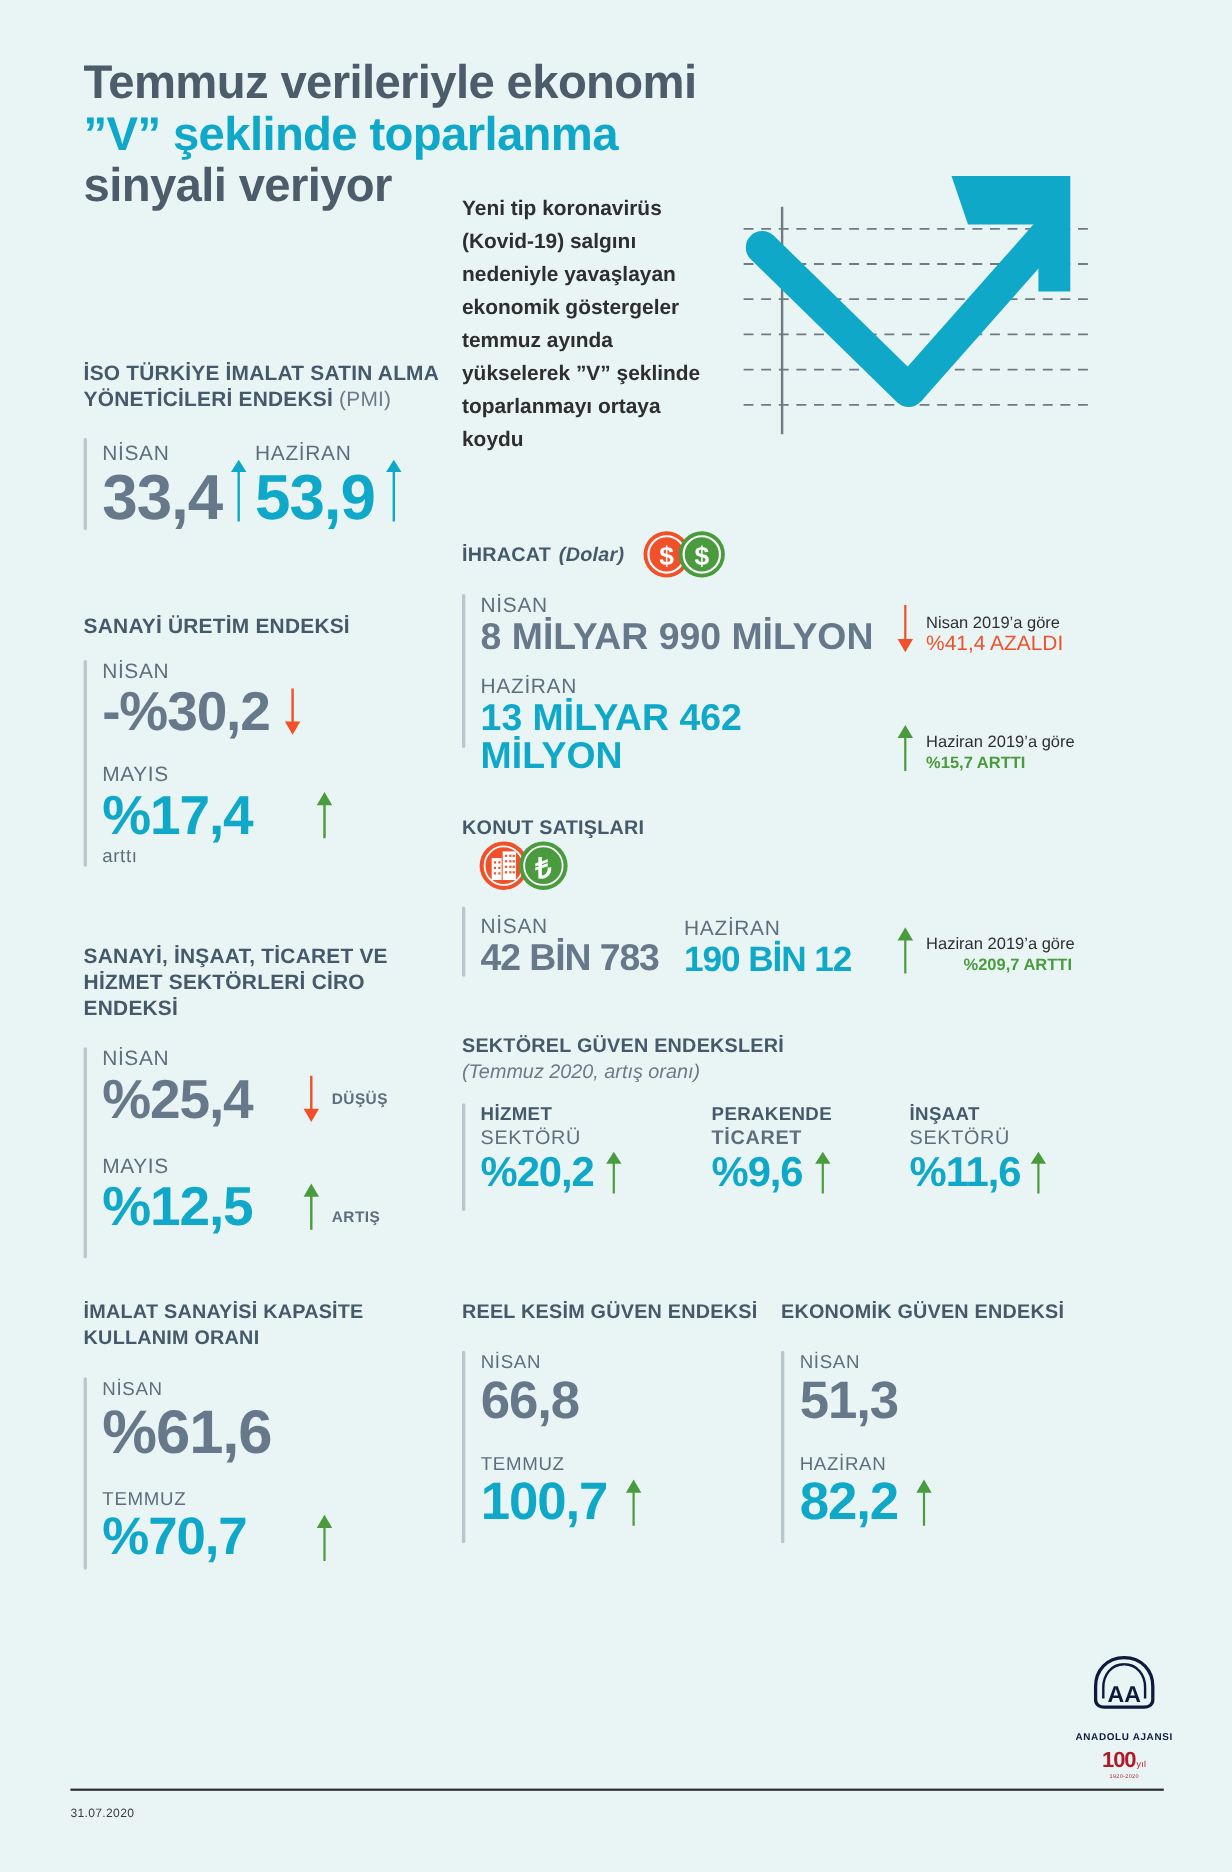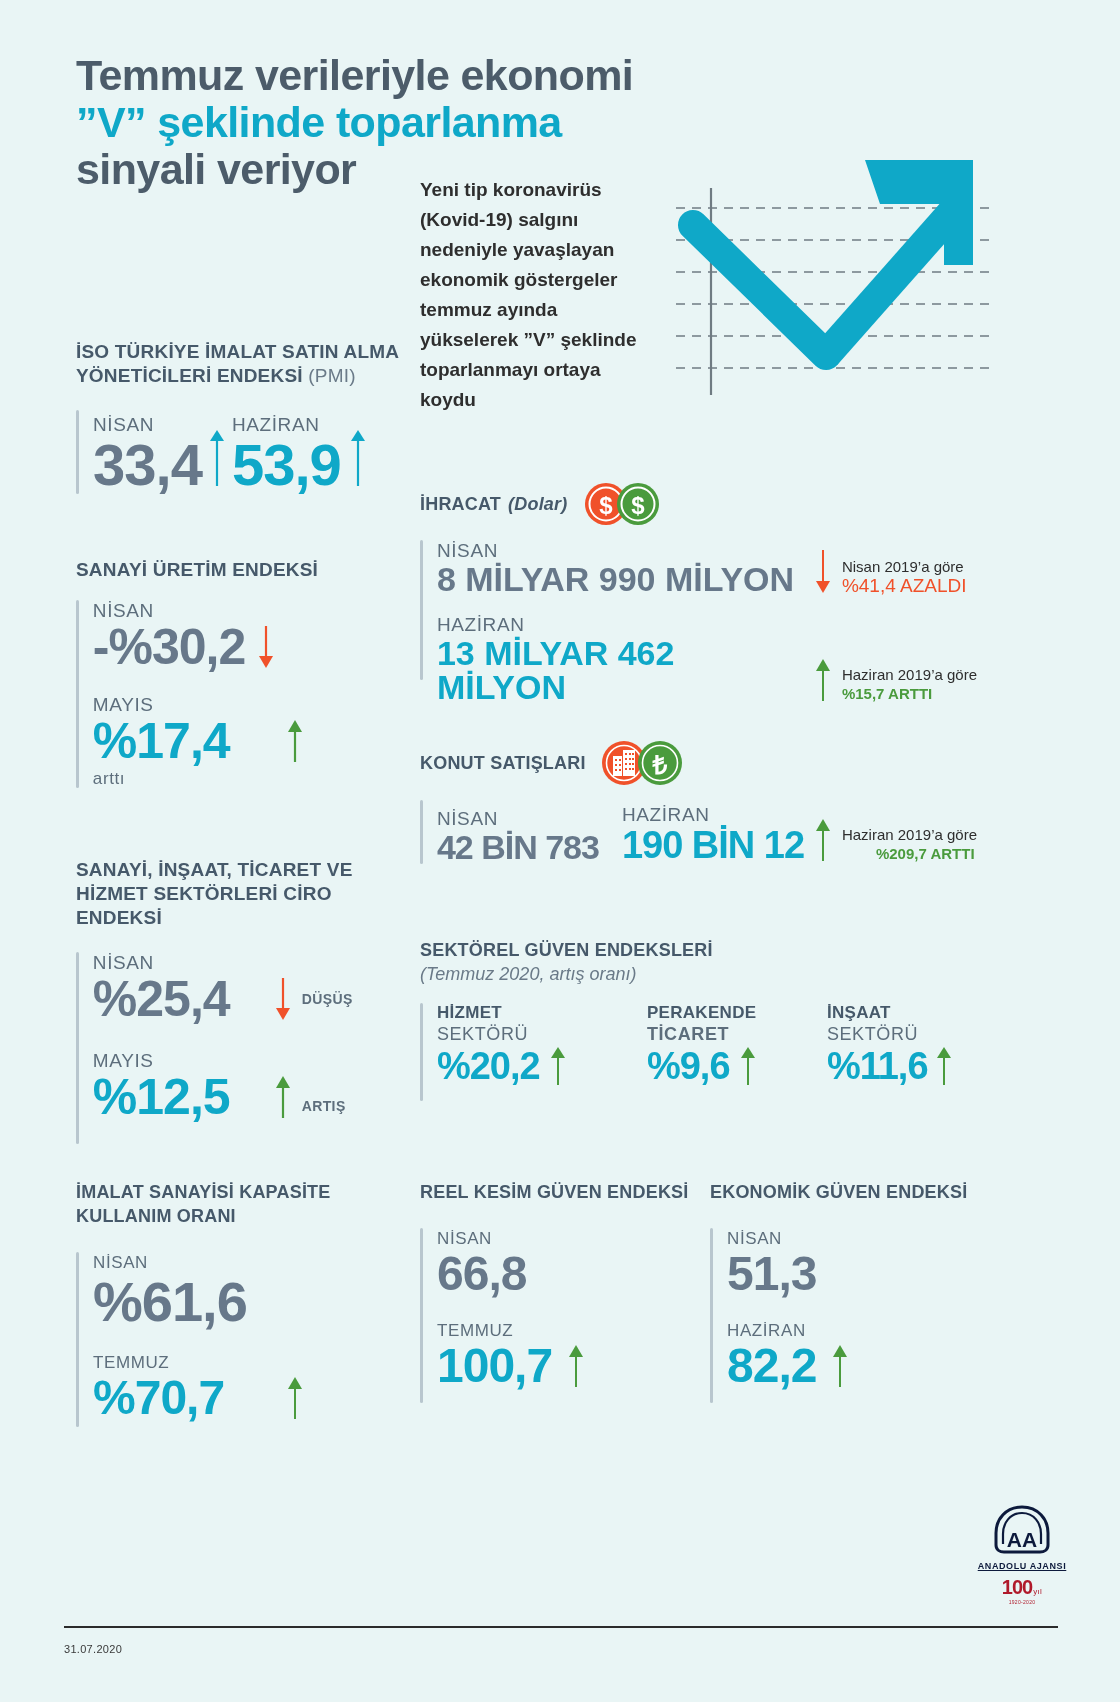--- a/index.html
+++ b/index.html
@@ -55,21 +55,21 @@
 
   .footer-line {
     position:absolute; left:64px; top:1626px; width:994px; height:2px;
     background:#2b2b2b;
   }
   .date {
     position:absolute; left:64px; top:1643px;
     font-size:11px; color:#3a3a3a; letter-spacing:.3px;
   }
   .logo { position:absolute; right:38px; top:1505px; width:120px; text-align:center; }
-  .logo .aatxt { font-size:9px; letter-spacing:.6px; color:#0d1a3c; font-weight:bold; margin-top:2px;text-decoration:underline;}
+  .logo .aatxt { font-size:9px; letter-spacing:.6px; color:#0d1a3c; font-weight:bold; margin-top:14px;}
   .logo .yil { color:#b01a2b; font-size:20px; font-weight:bold; letter-spacing:-1px; }
   .logo .yilsub { font-size:5px; color:#b01a2b; letter-spacing:.3px; }
 </style>
 </head>
 <body>
 
 <div class="page">
 
   <div class="title">
     <div>Temmuz verileriyle ekonomi</div>
@@ -93,21 +93,21 @@
 
       <line x1="43" y1="28" x2="43" y2="235" stroke="#6f7b82" stroke-width="2.2"></line>
 
       <path d="M25 65 L158 195" stroke="#0fa8c8" stroke-width="30" stroke-linecap="round" fill="none"></path>
       <path d="M158 195 L288 48" stroke="#0fa8c8" stroke-width="30" stroke-linecap="butt" fill="none"></path>
 
       <path d="M197 0 L305 0 L305 105 L276 105 L276 44 L212 44 Z" fill="#0fa8c8"></path>
     </svg>
   </div>
 
-  <div class="block" style="left:76px; top:340px; width:330px;">
+  <div class="block" style="left:76px; top:328px; width:330px;">
     <div class="hdr">
       <span>İSO TÜRKİYE İMALAT SATIN ALMA YÖNETİCİLERİ ENDEKSİ</span>
       <span class="light">(PMI)</span>
     </div>
     <div class="barrow" style="margin-top:22px;">
       <div class="rule" style="height:84px;"></div>
       <div style="display:flex; align-items:flex-end;">
         <div>
           <div class="month">NİSAN</div>
           <div class="big gray" style="font-size:58px;">33,4</div>
@@ -237,21 +237,21 @@
           <div style="margin-left:8px;">
             <div style="font-size:15px; color:#2e2e2e; line-height:19px;">Haziran 2019’a göre</div>
             <div class="green" style="font-size:15px; font-weight:bold; line-height:20px;">%15,7 ARTTI</div>
           </div>
         </div>
       </div>
     </div>
   </div>
 
   <div class="block" style="left:420px; top:740px; width:590px;">
-    <div style="display:flex; align-items:center;">
+    <div style="display:flex; align-items:flex-start;flex-direction:column;">
       <div class="hdr" style="font-size:18px;">KONUT SATIŞLARI</div>
       <svg width="100" height="46" style="margin-left:12px;">
         <g>
           <circle cx="26" cy="23" r="22" fill="#f0512a"></circle>
           <circle cx="26" cy="23" r="17.5" fill="none" stroke="#fff" stroke-width="1.6"></circle>
           <rect x="15" y="16" width="9" height="20" fill="#fff"></rect>
           <rect x="25" y="10" width="12" height="26" fill="#fff"></rect>
           <g fill="#f0512a">
             <rect x="17" y="19" width="2" height="2"></rect>
               <rect x="21" y="19" width="2" height="2"></rect>
@@ -283,21 +283,21 @@
 
     <div class="barrow" style="margin-top:14px;">
       <div class="rule" style="height:64px;"></div>
       <div style="display:flex; align-items:flex-end; width:100%;">
         <div style="width:185px;">
           <div class="month">NİSAN</div>
           <div class="big gray" style="font-size:34px;">42 BİN 783</div>
         </div>
         <div style="width:190px;">
           <div class="month">HAZİRAN</div>
-          <div class="big teal" style="font-size:38px;">190 BİN 12</div>
+          <div class="big teal" style="font-size:32px;">190 BİN 12</div>
         </div>
         <svg width="22" height="48">
           <line x1="11" y1="45" x2="11" y2="10" stroke="#4a9b3d" stroke-width="2"></line>
           <path d="M11 3 L18 15 L4 15 Z" fill="#4a9b3d"></path>
         </svg>
         <div style="margin-left:8px;">
           <div style="font-size:15px; color:#2e2e2e; line-height:19px;">Haziran 2019’a göre</div>
           <div class="green" style="font-size:15px; font-weight:bold; line-height:20px;margin-left:34px;">%209,7 ARTTI</div>
         </div>
       </div>

